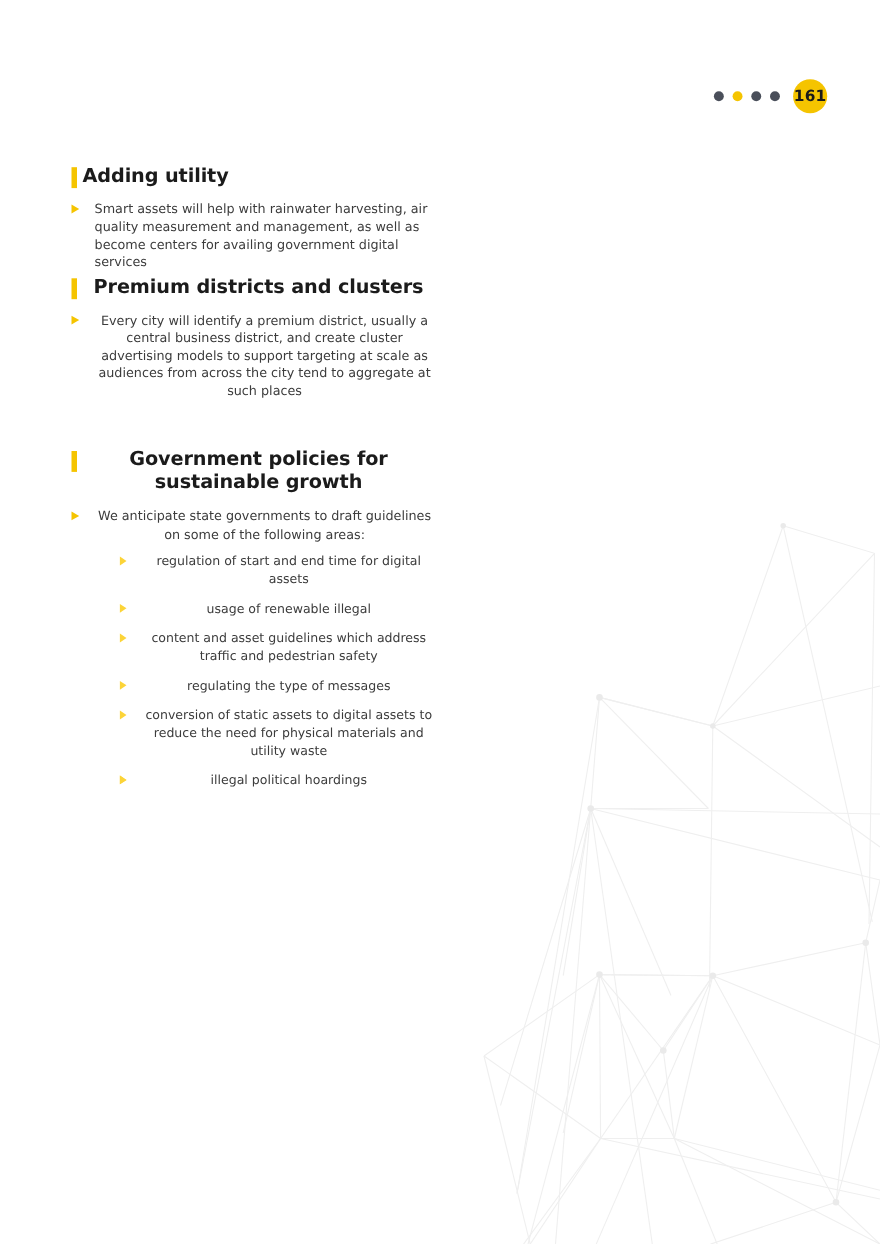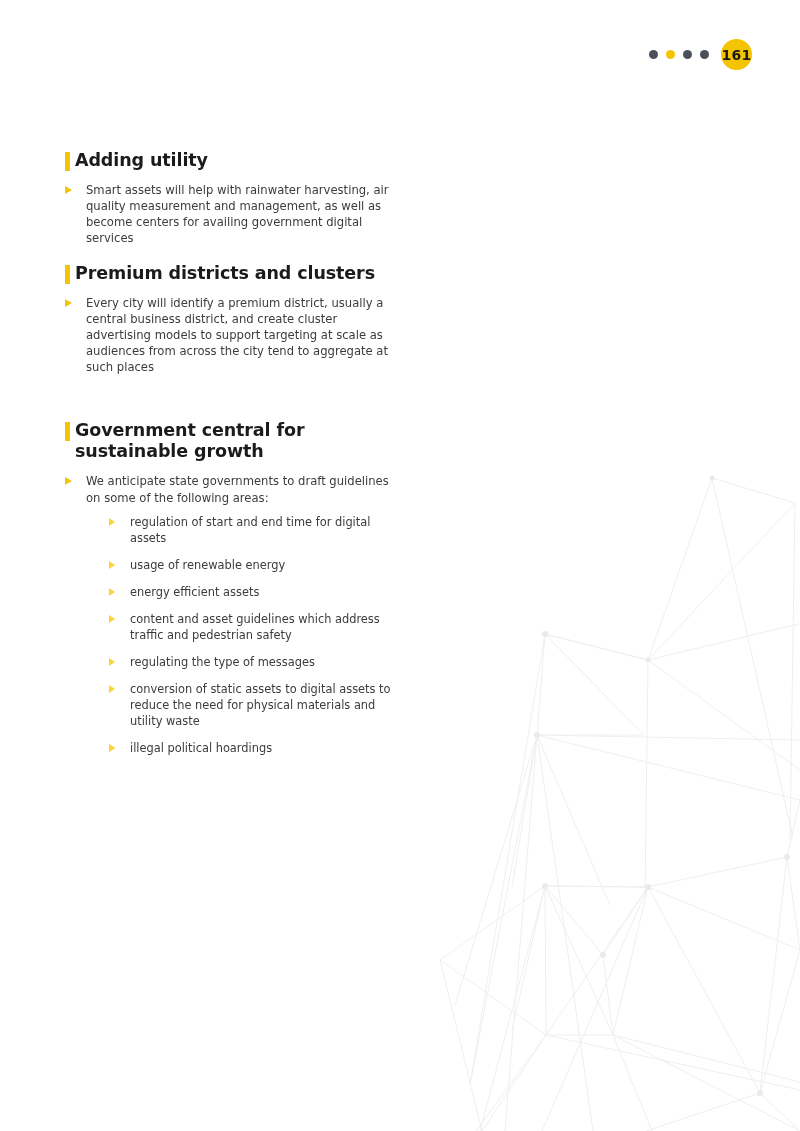--- a/index.html
+++ b/index.html
@@ -23,21 +23,21 @@
     top: 0;
     width: 800px;
     height: 1131px;
     z-index: 0;
     pointer-events: none;
   }
 
   
   .page-header {
     position: absolute;
-    top: 39px;
+    top: 72px;
     right: 48px;
     display: flex;
     align-items: center;
     gap: 8px;
     z-index: 3;
   }
   .dot {
     width: 9px;
     height: 9px;
     border-radius: 50%;
@@ -69,21 +69,22 @@
     left: 65px;
     top: 150px;
     width: 330px;
     z-index: 2;
   }
 
   .section {
     margin-bottom: 0;
   }
   .section + .section {
-    margin-top: 16px;
+    margin-top: 4px;
+    text-align: center;
   }
 
   
   .section-heading {
     position: relative;
     padding-left: 10px;
     margin: 0 0 10px 0;
     font-size: 17.5px;
     font-weight: 600;
     line-height: 1.25;
@@ -254,38 +255,34 @@
     <h2 class="section-heading">Premium districts and clusters</h2>
     <ul class="bullets">
       <li>
         <span class="tri"></span>
         <span>Every city will identify a premium district, usually a central business district, and create cluster advertising models to support targeting at scale as audiences from across the city tend to aggregate at such places</span>
       </li>
     </ul>
   </section>
 
   <section class="section" id="section-government-policies">
-    <h2 class="section-heading">Government central for sustainable growth</h2>
+    <h2 class="section-heading">Government policies for sustainable growth</h2>
     <ul class="bullets">
       <li>
         <span class="tri"></span>
         <span>We anticipate state governments to draft guidelines on some of the following areas:</span>
 
         <ul class="sub-bullets">
           <li>
             <span class="tri-sub"></span>
             <span>regulation of start and end time for digital assets</span>
           </li>
           <li>
             <span class="tri-sub"></span>
-            <span>usage of renewable energy</span>
-          </li>
-          <li>
-            <span class="tri-sub"></span>
-            <span>energy efficient assets</span>
+            <span>usage of renewable illegal</span>
           </li>
           <li>
             <span class="tri-sub"></span>
             <span>content and asset guidelines which address traffic and pedestrian safety</span>
           </li>
           <li>
             <span class="tri-sub"></span>
             <span>regulating the type of messages</span>
           </li>
           <li>

